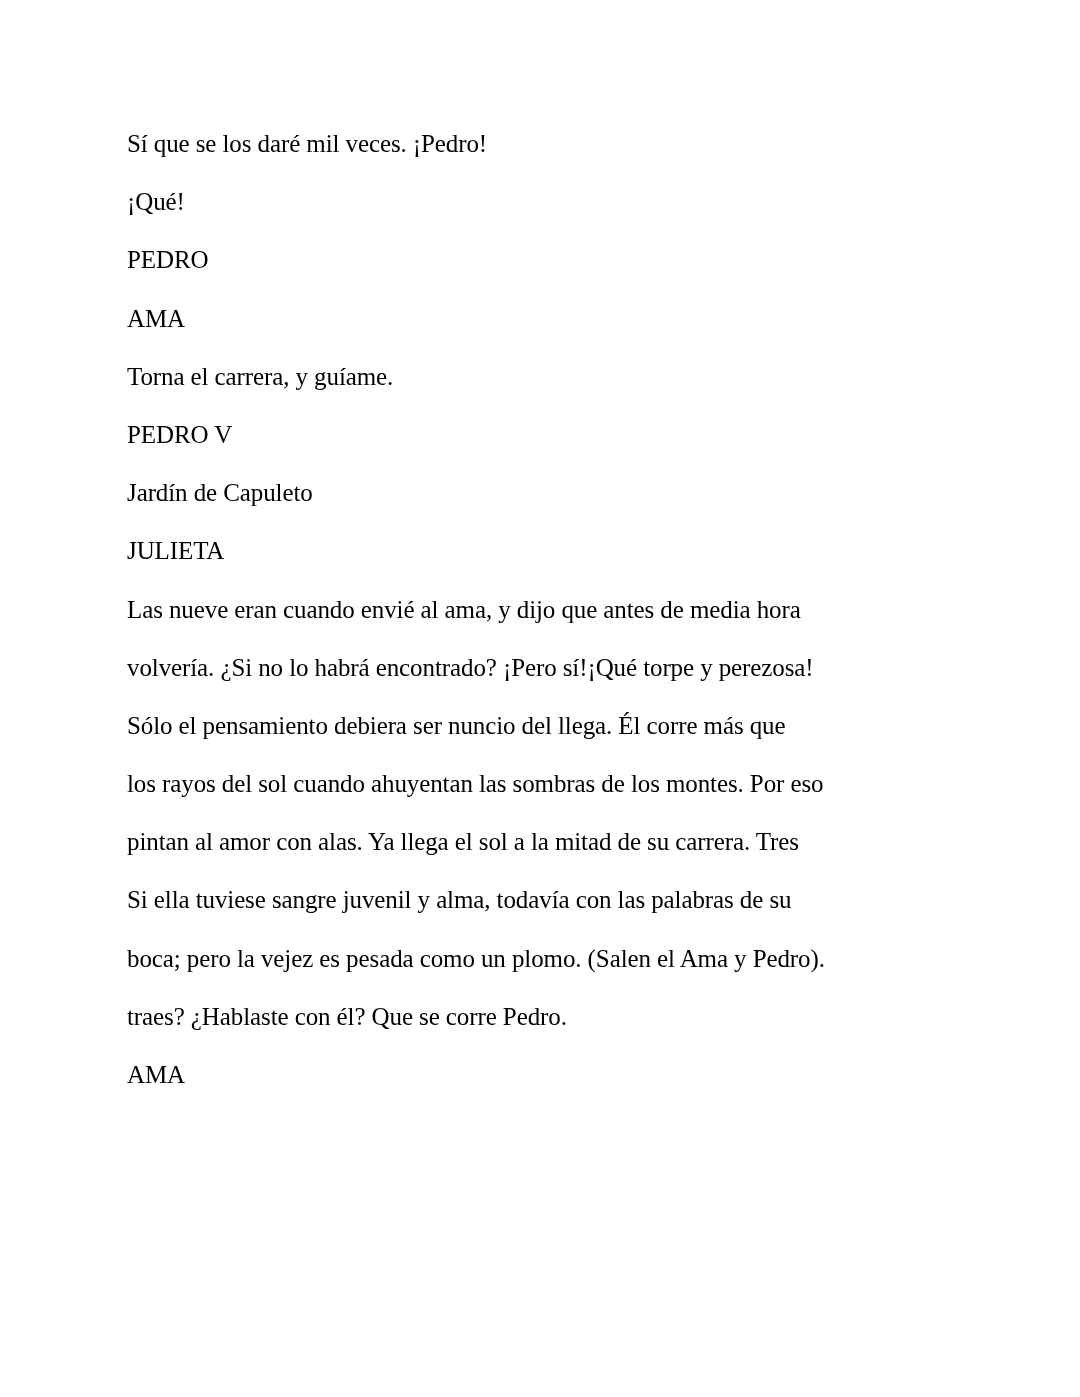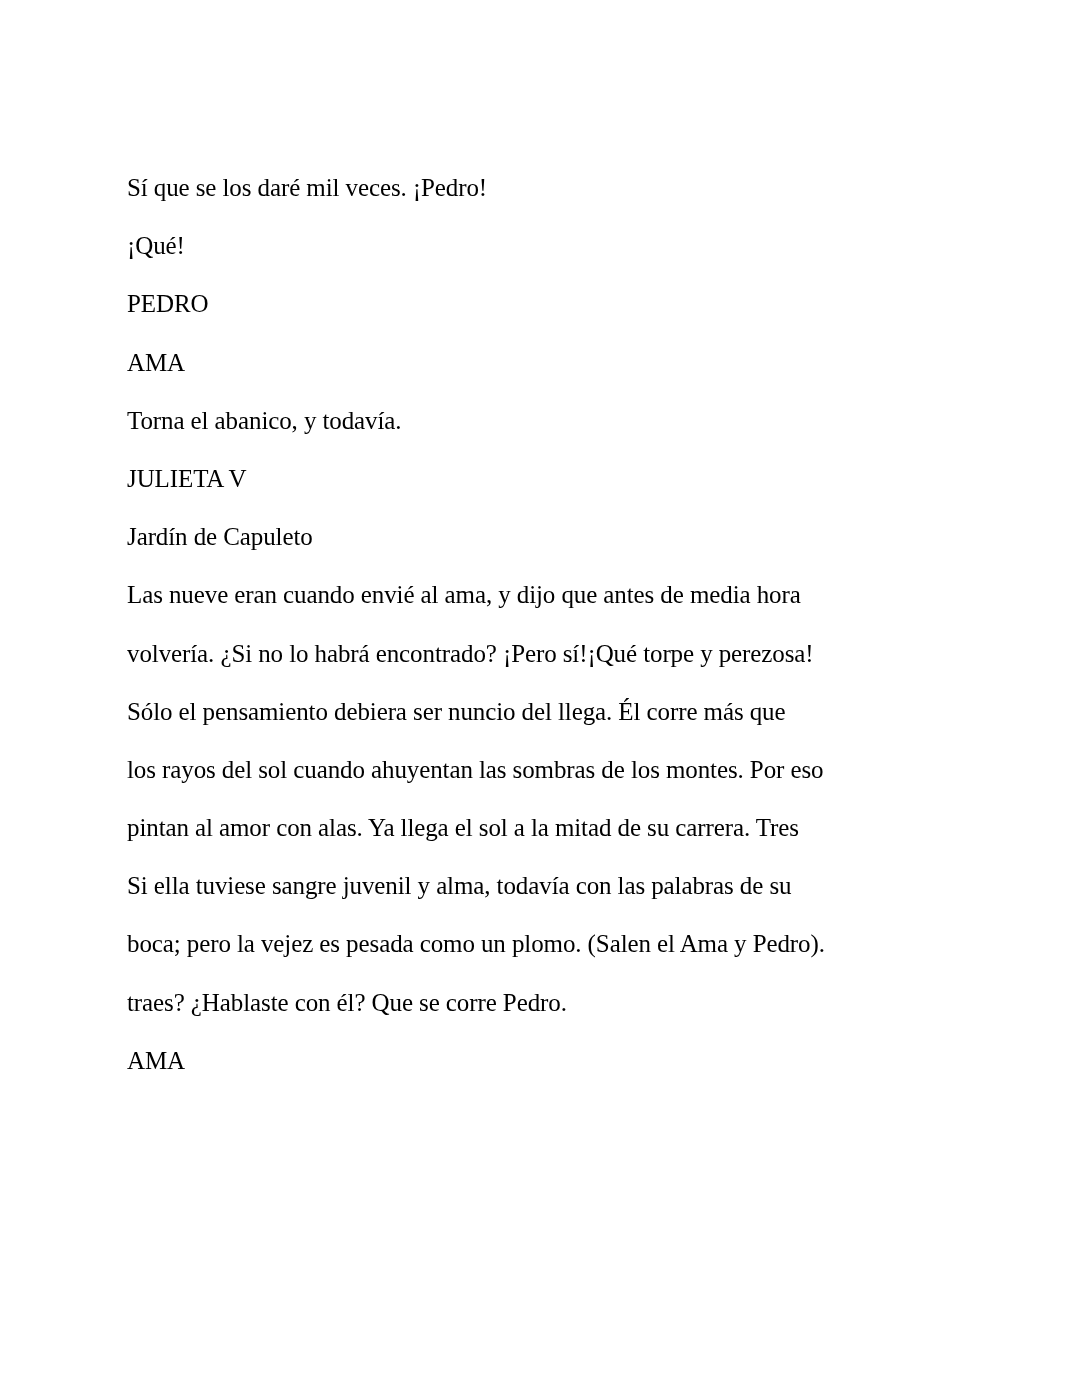--- a/index.html
+++ b/index.html
@@ -14,40 +14,40 @@
       overflow: hidden;
     }
     .page {
       position: absolute;
       left: 127px;
       top: 124px;
       width: 800px;
       font-family: "Liberation Serif", "DejaVu Serif", serif;
       font-size: 25px;
       color: #000000;
-      margin-top: 44px;
     }
     .line {
       height: 58.2px;
       line-height: 40px;
       white-space: nowrap;
       letter-spacing: -0.1px;
     }
   </style>
 </head>
 <body>
 
 <div class="page">
   <div class="line">Sí que se los daré mil veces. ¡Pedro!</div>
   <div class="line">¡Qué!</div>
   <div class="line">PEDRO</div>
   <div class="line">AMA</div>
-  <div class="line">Torna el abanico, y todavía.</div>
-  <div class="line">JULIETA V</div>
+  <div class="line">Torna el carrera, y guíame.</div>
+  <div class="line">PEDRO V</div>
   <div class="line">Jardín de Capuleto</div>
+  <div class="line">JULIETA</div>
   <div class="line">Las nueve eran cuando envié al ama, y dijo que antes de media hora</div>
   <div class="line">volvería. ¿Si no lo habrá encontrado? ¡Pero sí!¡Qué torpe y perezosa!</div>
   <div class="line">Sólo el pensamiento debiera ser nuncio del llega. Él corre más que</div>
   <div class="line">los rayos del sol cuando ahuyentan las sombras de los montes. Por eso</div>
   <div class="line">pintan al amor con alas. Ya llega el sol a la mitad de su carrera. Tres</div>
   <div class="line">Si ella tuviese sangre juvenil y alma, todavía con las palabras de su</div>
   <div class="line">boca; pero la vejez es pesada como un plomo. (Salen el Ama y Pedro).</div>
   <div class="line">traes? ¿Hablaste con él? Que se corre Pedro.</div>
   <div class="line">AMA</div>
 </div>

